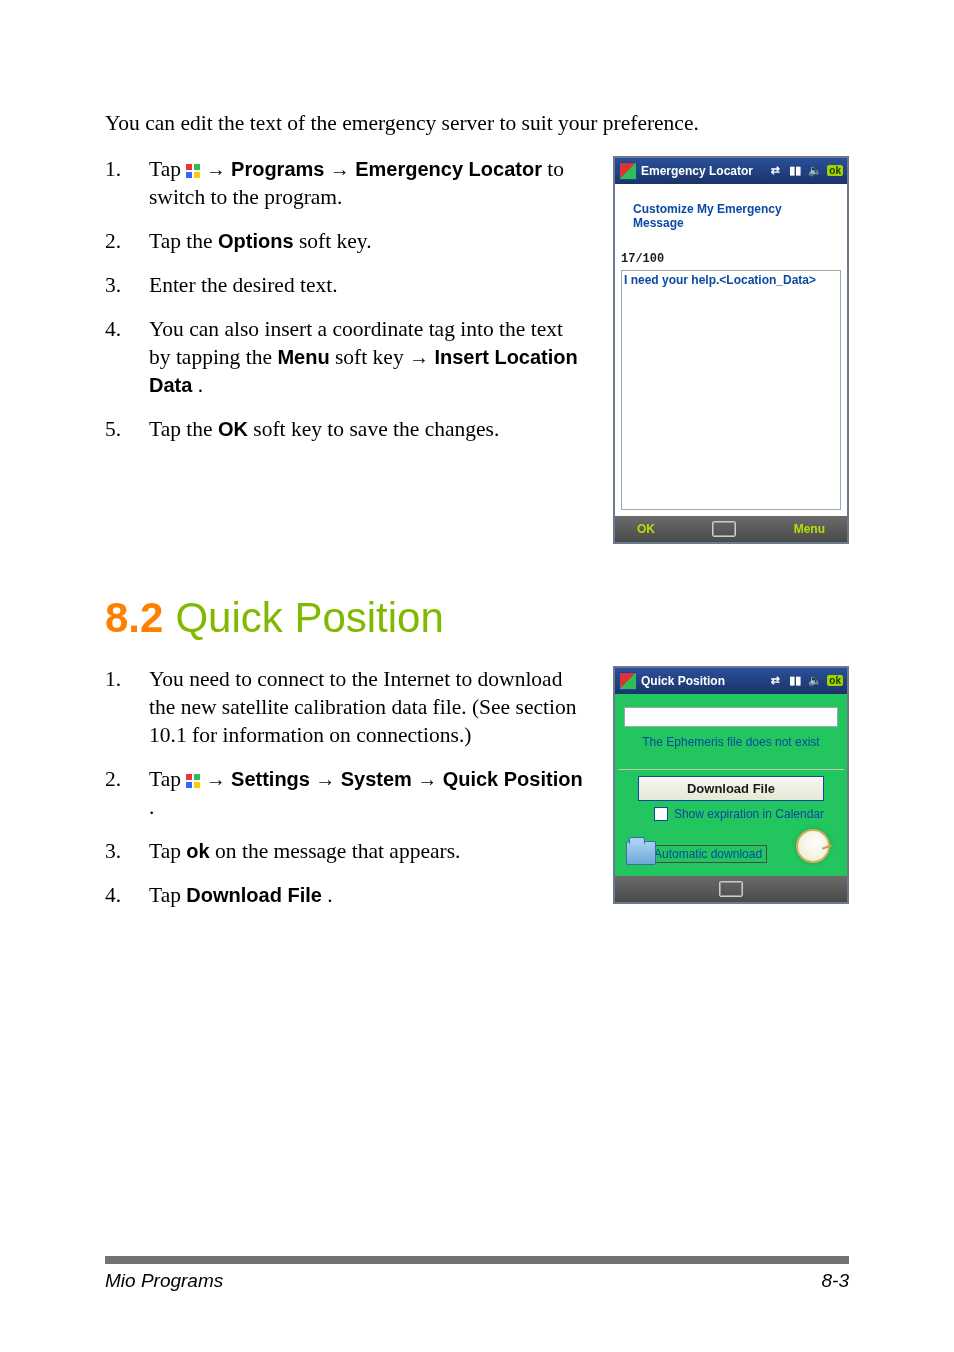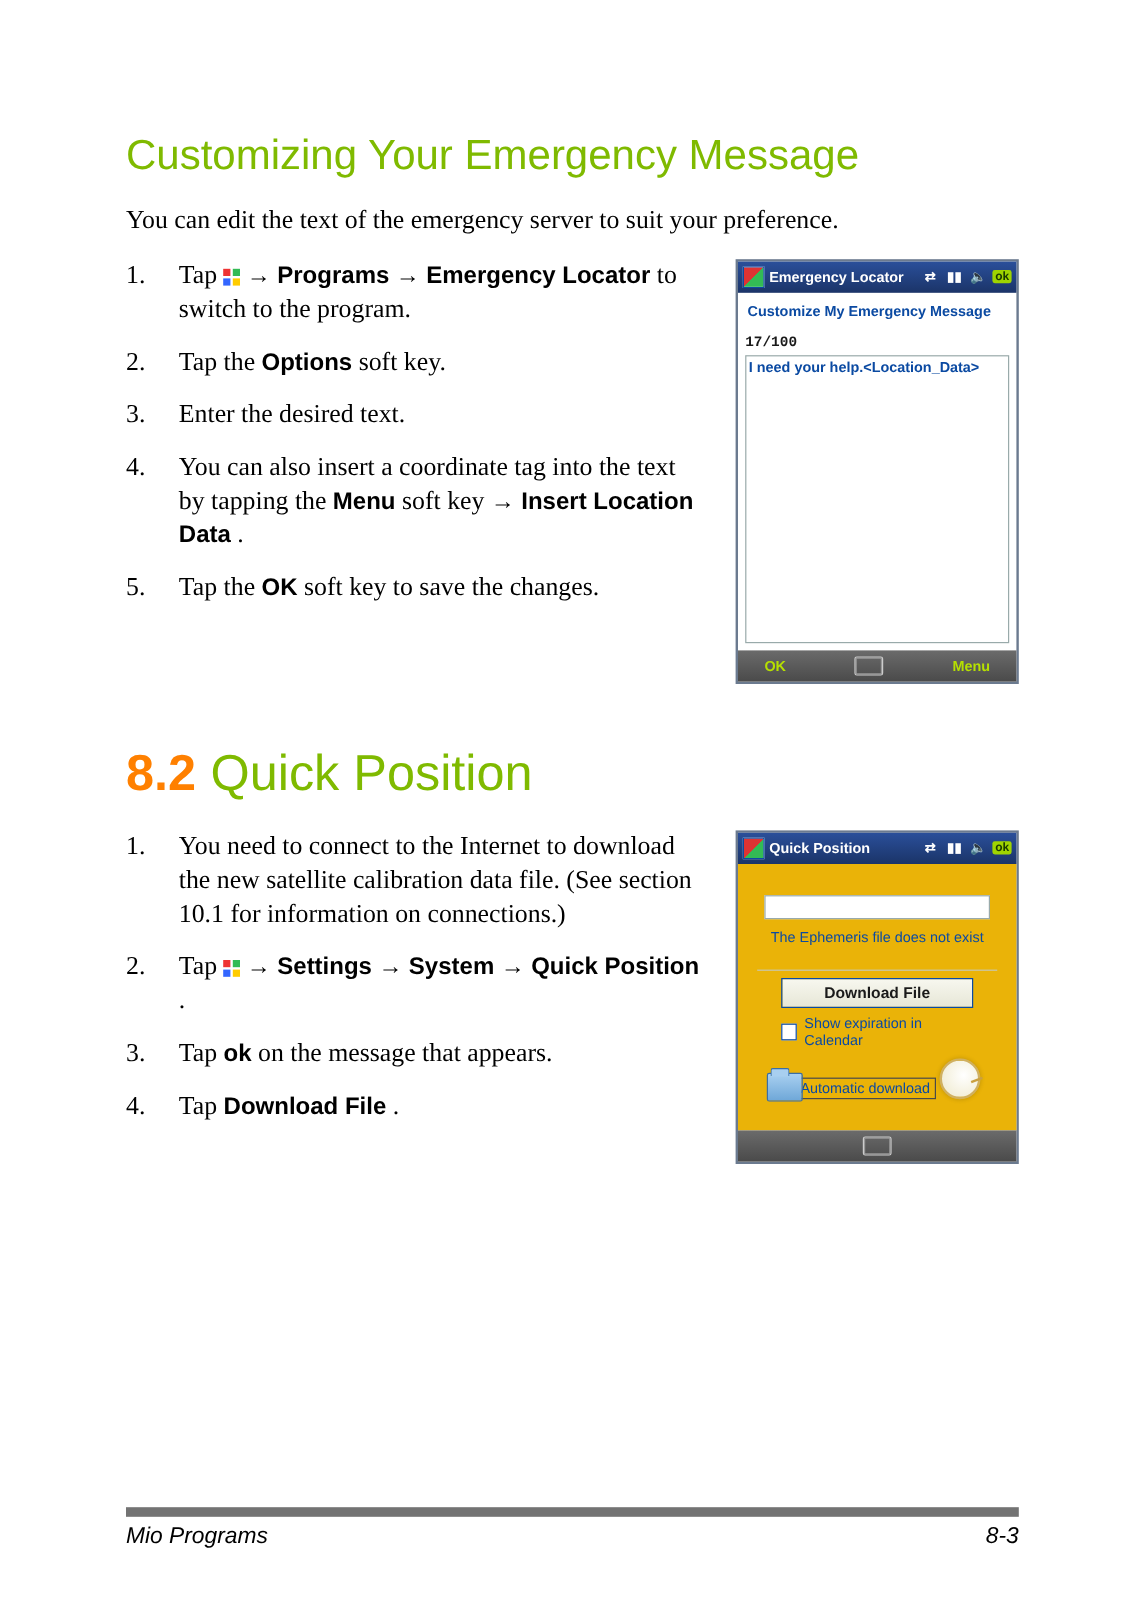--- a/index.html
+++ b/index.html
@@ -121,21 +121,21 @@
   .shot .titlebar .title { flex:1; }
   .shot .titlebar .ico {
     width:16px; height:16px; display:inline-flex; align-items:center; justify-content:center;
     font-size: 11px;
   }
   .shot .titlebar .okpill {
     padding: 0 2px;
     background:#9fd400; color:#1a3900; border-radius:2px; font-size:10px; font-weight:bold;
   }
   .shot .subtitle {
-    padding: 8px;
+    padding: 18px;
     color: #0b4aa2;
     font-weight: bold;
     font-size: 12px;
   }
   .shot .counter {
     margin: 4px 6px 4px 6px;
     font-weight: bold;
     font-size: 12px;
     font-family: Liberation Mono, monospace;
   }
@@ -157,22 +157,22 @@
     font-weight:bold; color:#b6e000;
   }
   .shot .softbar .kbd{
     width:22px; height:14px; border:1px solid #ccc; border-radius:2px;
     box-shadow: inset 0 0 0 1px #999;
   }
 
   
   .shot2 { width: 232px; }
   .shot .body {
-    background:#eab308;
-    padding: 22px;
+    background:#22c55e;
+    padding: 9px;
   }
   .shot .statusbox{
     margin: 4px auto 2px auto;
     border:1px solid #9aa;
     height:18px;
     background:#fff;
   }
   .shot .statusline{
     text-align:center;
     color:#0b4aa2;
@@ -239,21 +239,20 @@
       linear-gradient(#36f,#36f) 0 8px/6px 6px no-repeat,
       linear-gradient(#fc0,#fc0) 8px 8px/6px 6px no-repeat;
     vertical-align:-2px;
   }
 </style>
 </head>
 <body>
 
 <div class="page">
 
-  <div class="h2">Customizing Your Emergency Message</div>
 
   <p class="intro">You can edit the text of the emergency server to suit your preference.</p>
 
   <div class="columns">
     <div class="textcol">
       <ol class="steps">
 
         <li>
           <span class="num">1.</span>
           <span class="body">

